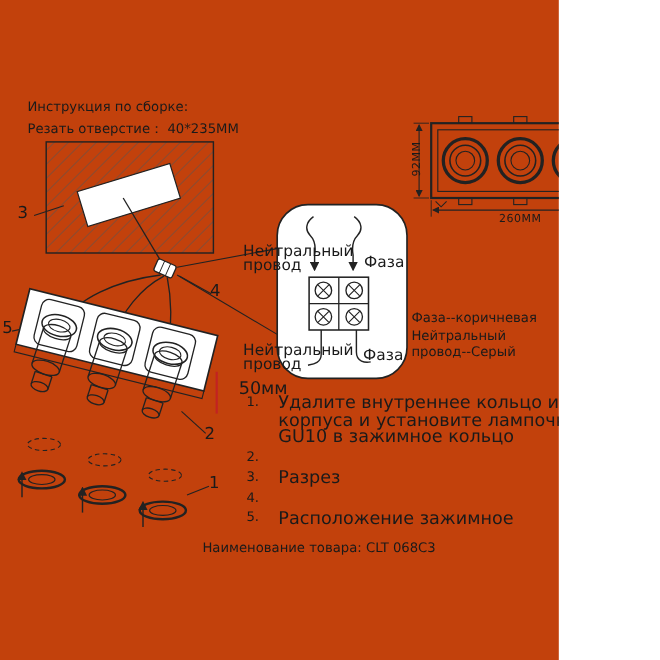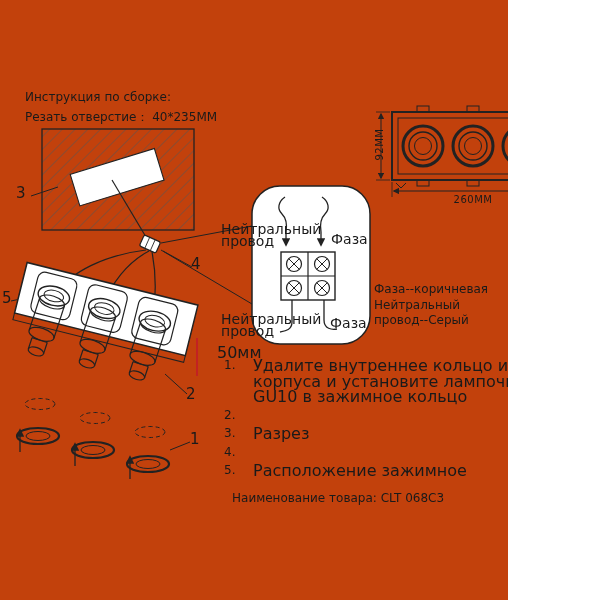--- a/index.html
+++ b/index.html
@@ -18,21 +18,21 @@
   .dimv {
     width:50px; text-align:center; transform:rotate(-90deg); letter-spacing:0.5px;
   }
   .dimh { width:64px; text-align:center; letter-spacing:0.5px; }
   .callout-lbl { font-size:14px; line-height:11.5px; }
   .wrap64 { width:66px; }
   .steps { position:absolute; left:224px; top:358px; width:348px; }
   .step { display:flex; margin-bottom:3px; }
   .step-num { width:29px; flex:none; font-size:12px; line-height:15.5px; }
   .step-text { width:308px; font-size:16px; line-height:15.5px; }
-  .footer { font-size:12px;margin-left:48px; }
+  .footer { font-size:12px; }
 </style>
 </head>
 <body>
 
 <div class="sheet">
 
   <svg class="art" width="600" height="600" viewBox="0 0 600 600">
     <defs>
       <pattern id="hatch" width="9" height="9" patternUnits="userSpaceOnUse" patternTransform="rotate(45)">
         <line x1="0" y1="0" x2="0" y2="9" stroke="#555" stroke-width="1"></line>

